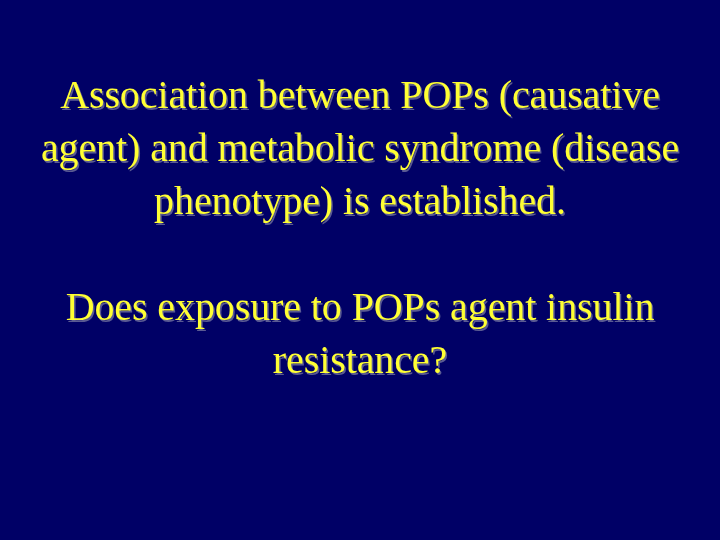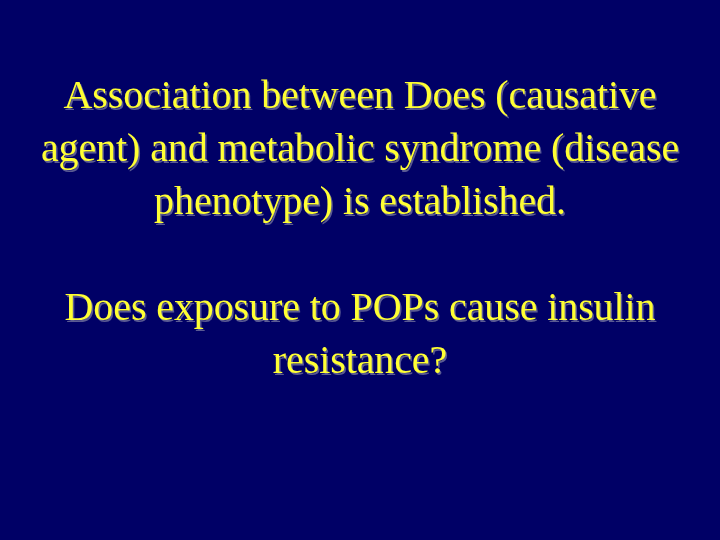--- a/index.html
+++ b/index.html
@@ -48,21 +48,21 @@
     height: 53px;
   }
 </style>
 </head>
 <body style="background: rgb(0, 0, 102);">
 
 <div id="slide" style="background: rgb(0, 0, 102);">
 
   <div id="content-block">
 
-    <p class="slide-paragraph" style="color: rgb(255, 255, 51);">Association between Does (causative agent) and metabolic syndrome (disease phenotype) is established.</p>
+    <p class="slide-paragraph" style="color: rgb(255, 255, 51);">Association between POPs (causative agent) and metabolic syndrome (disease phenotype) is established.</p>
 
     <div class="paragraph-gap"></div>
 
-    <p class="slide-paragraph" style="color: rgb(255, 255, 51);">Does exposure to POPs cause insulin resistance?</p>
+    <p class="slide-paragraph" style="color: rgb(255, 255, 51);">Does exposure to POPs agent insulin resistance?</p>
 
   </div>
 
 </div>
 
 </body></html>

